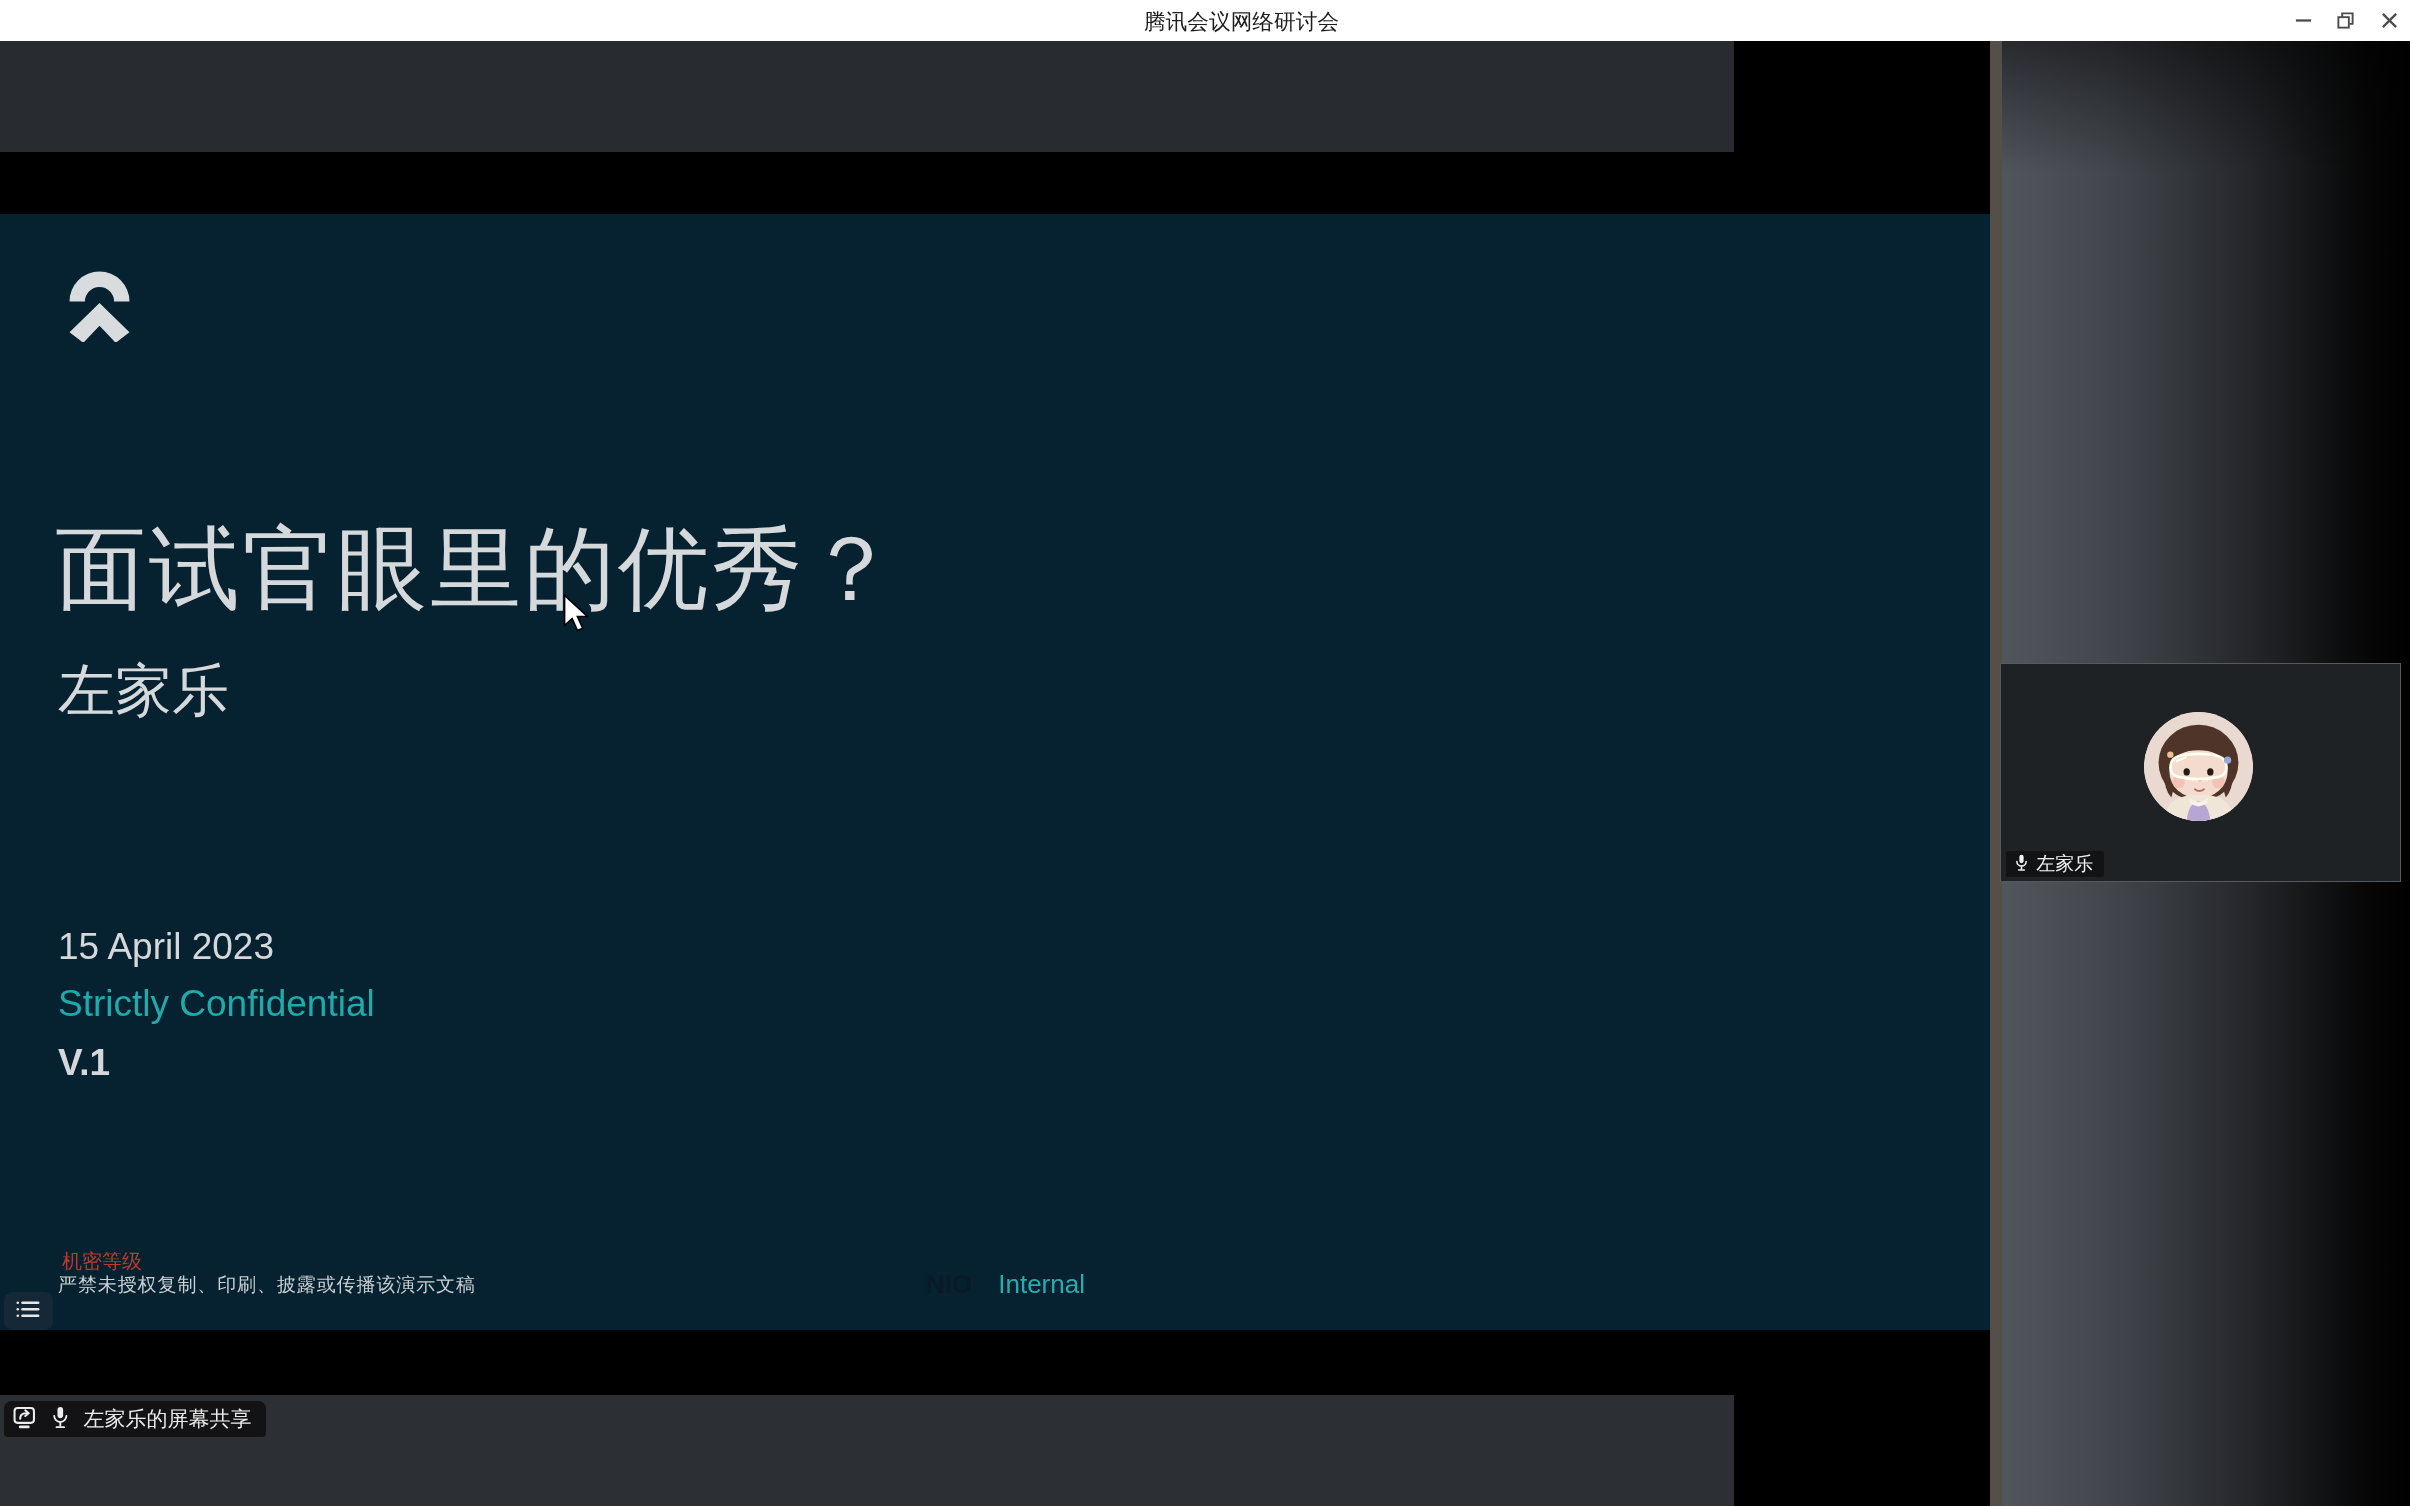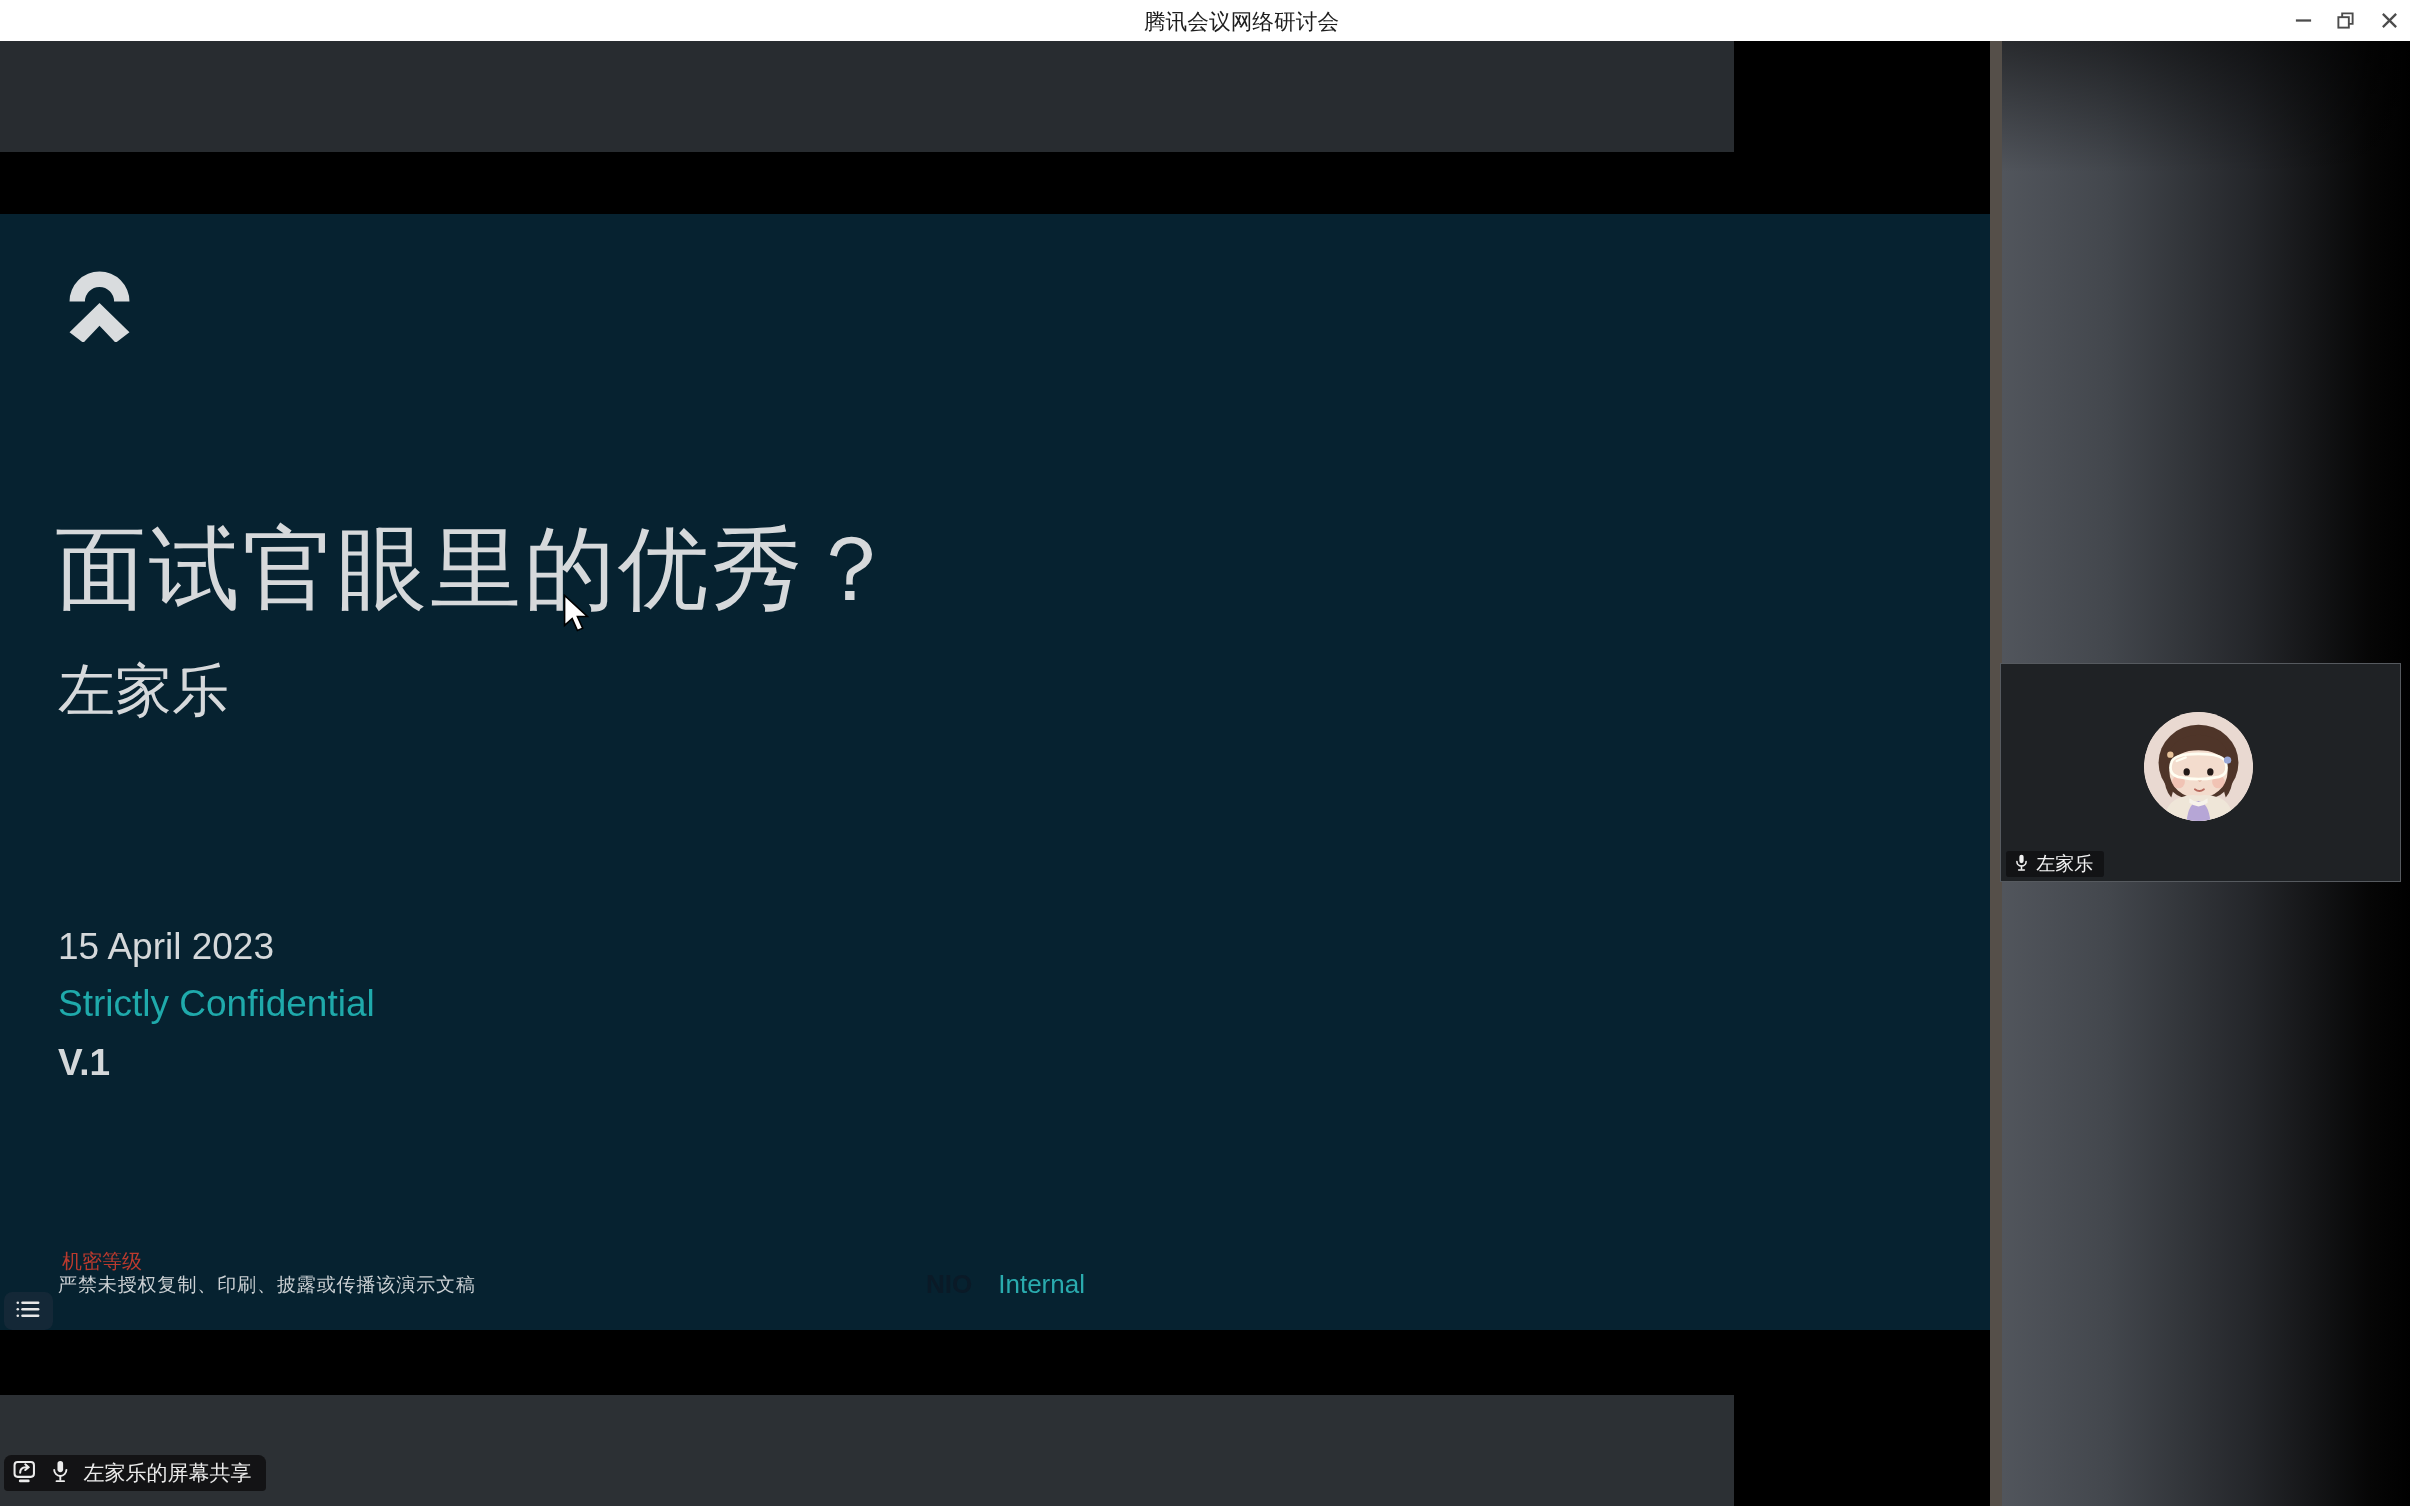--- a/index.html
+++ b/index.html
@@ -32,21 +32,21 @@
   .class-label{position:absolute;left:62px;top:1034px;font-size:20px;color:#bb3a2e;}
   .class-note{position:absolute;left:58px;top:1058px;font-size:19px;letter-spacing:0.9px;color:#ccd1d4;white-space:nowrap;}
   .nio-internal{position:absolute;left:926px;top:1055px;font-size:26px;white-space:nowrap;}
   .nio-internal .brand{color:#0a1a27;font-weight:bold;}
   .nio-internal .scope{color:#2aabae;margin-left:26px;}
   .thumb-toggle{position:absolute;left:3.8px;top:1078px;width:49px;height:38px;background:#142837;
     border-radius:8.5px;display:flex;align-items:center;justify-content:center;}
   .cursor{position:absolute;left:563px;top:380px;width:28px;height:38px;}
 
   
-  .share-pill{position:absolute;left:3.8px;top:1455px;height:36px;background:#131315;
+  .share-pill{position:absolute;left:3.8px;top:1401px;height:36px;background:#131315;
     border-radius:7.5px 7.5px 3.8px 3.8px;display:flex;align-items:center;gap:12px;padding:0 15px 0 8.5px;}
   .share-pill .txt{font-size:21px;color:#eaeaea;white-space:nowrap;}
 
   
   .right-panel{position:absolute;left:1990px;top:41px;width:421px;height:1465px;
     background:linear-gradient(180deg,rgba(0,0,0,0.50) 0%,rgba(0,0,0,0) 9%),
                linear-gradient(90deg,#53575e 0%,#43474d 28%,#24262a 62%,#060606 90%,#000 100%);}
   .right-divider{position:absolute;left:0;top:0;width:12.2px;height:100%;background:#554f49;}
 
   .speaking-bar{position:absolute;left:89px;top:51px;width:331px;height:51px;background:#33383d;

